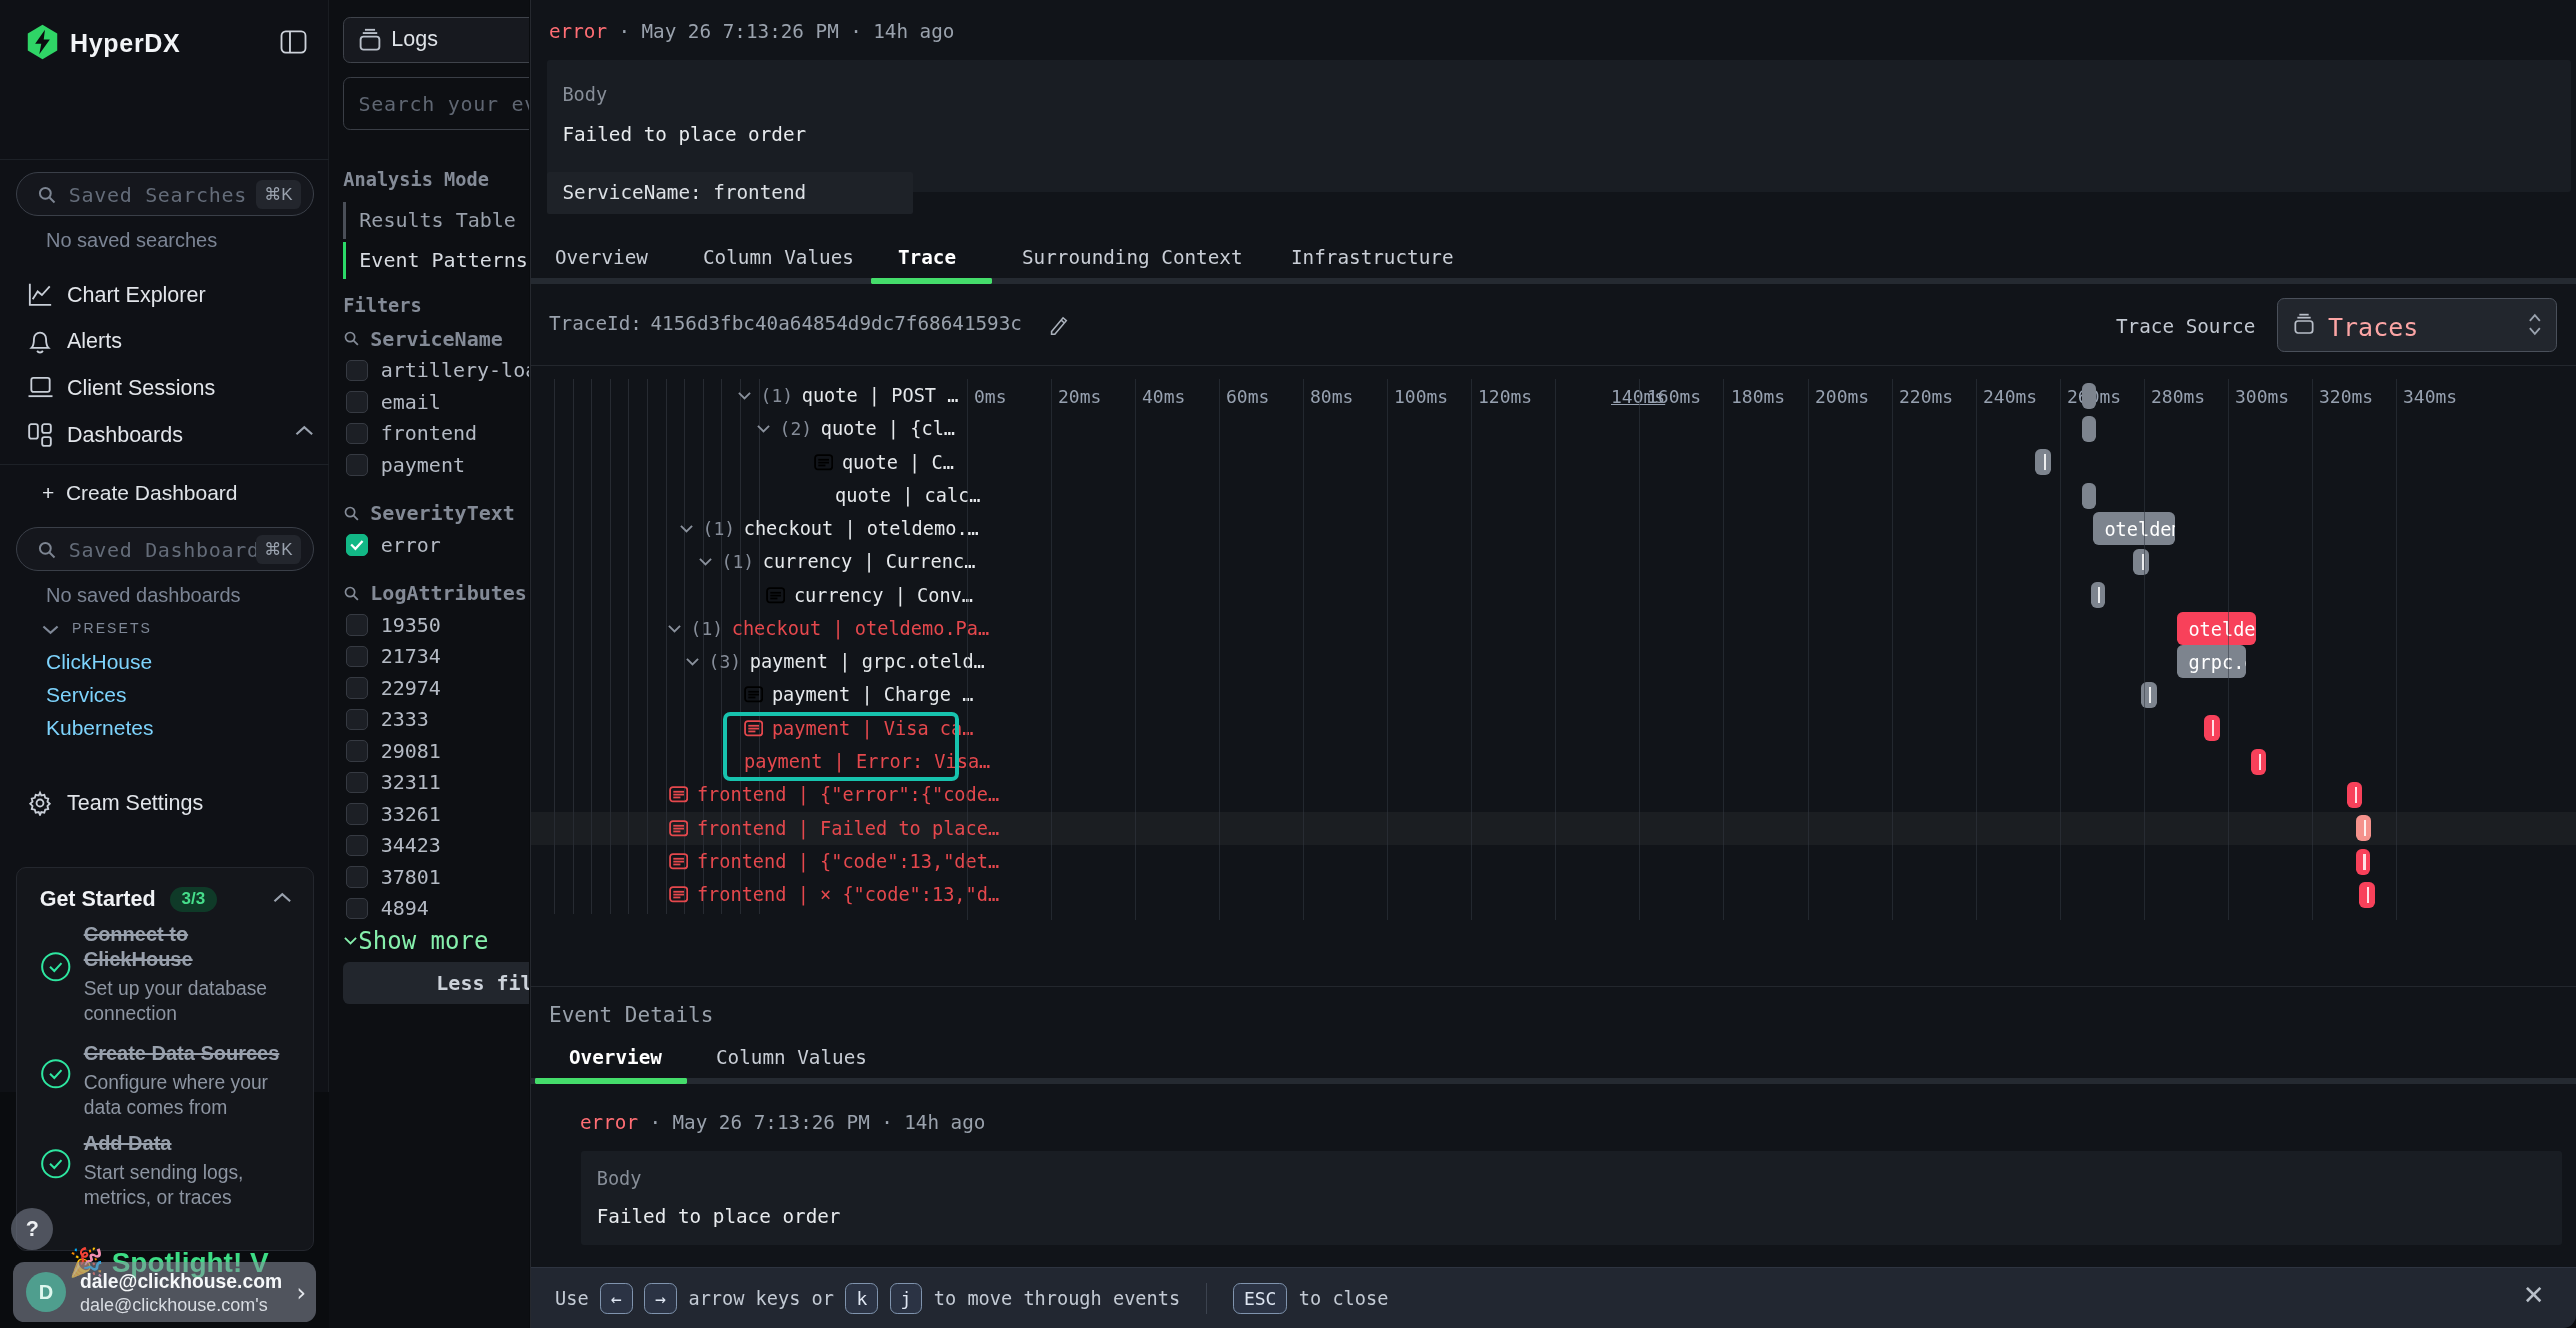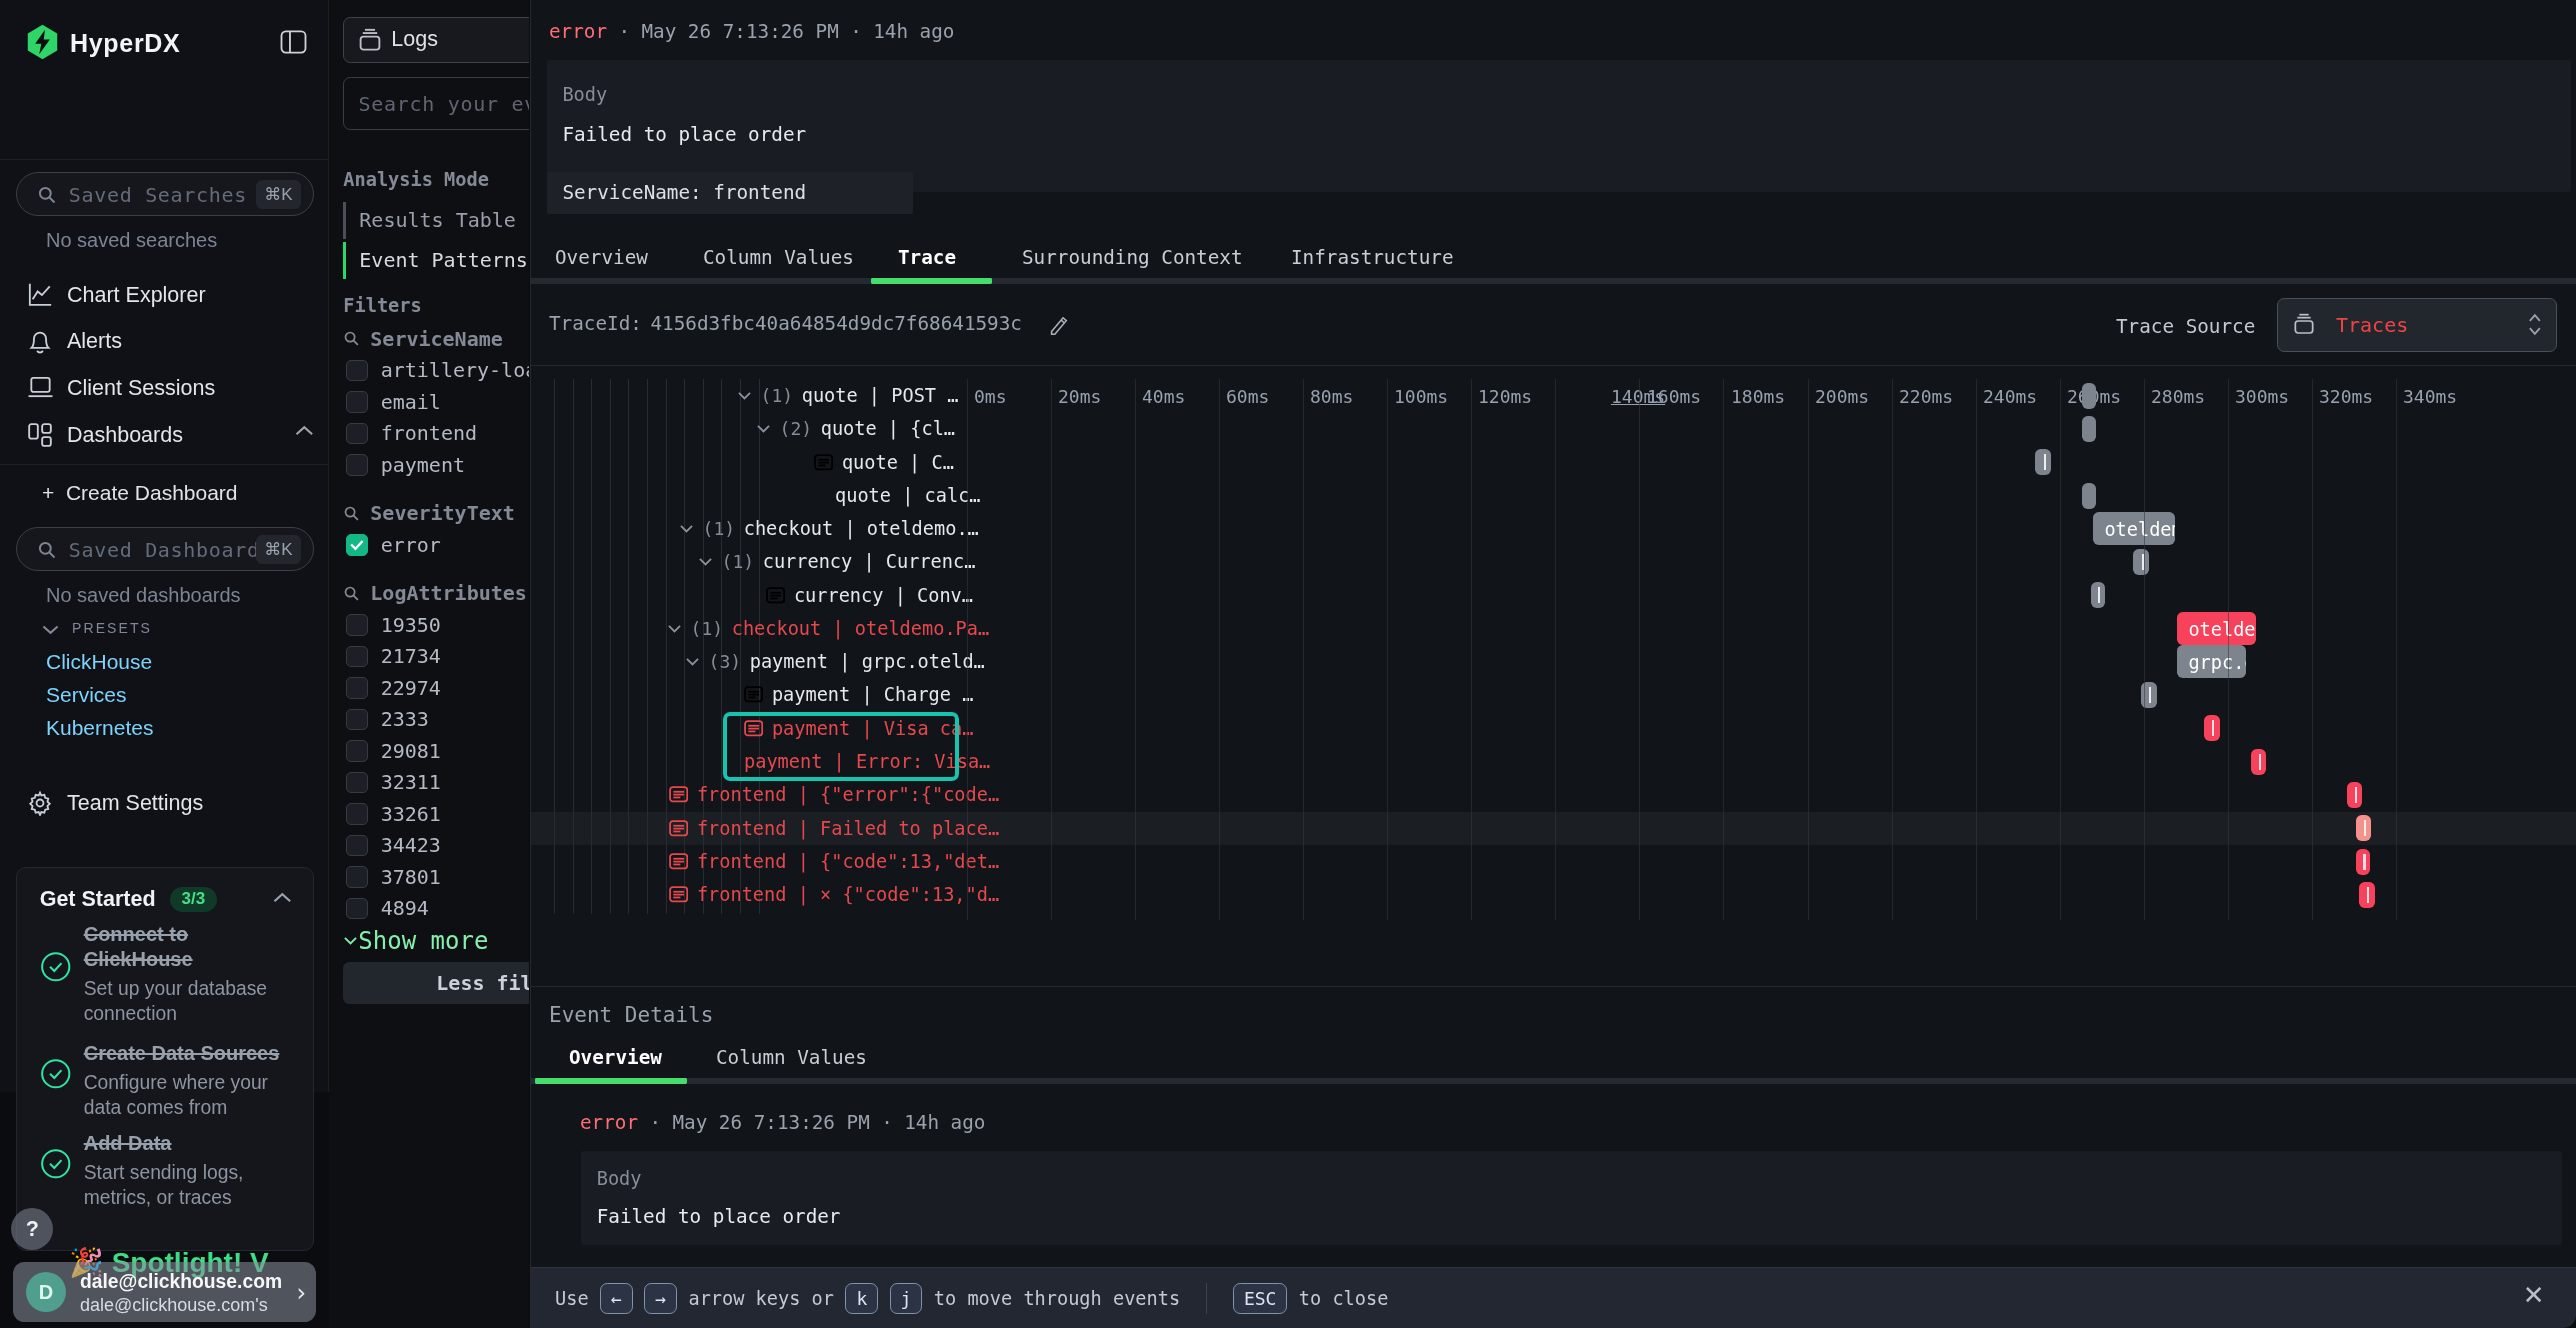--- a/index.html
+++ b/index.html
@@ -98,21 +98,21 @@
   .tab { position:absolute; top:246px; font-size:19.3px; color:#c9ced6; cursor:pointer; white-space:nowrap; }
   .tab.active { color:#ffffff; font-weight:bold; }
   .tab-strip { position:absolute; left:0; top:278px; width:2046px; height:5.7px; background:#252a31; }
   .tab-strip .green-seg { position:absolute; top:0; height:5.7px; background:#45dd6b; border-radius:1.4px; }
   .traceid-row { position:absolute; left:18px; top:312px; font-size:19.3px; color:#9aa2ad; display:flex; gap:8.6px; align-items:center; }
   .pencil { color:#aab1bb; margin-left:17px; cursor:pointer; }
   .tsrc-label { position:absolute; left:1585px; top:315px; font-size:19.3px; color:#c3c9d2; }
   .tsrc-dd { position:absolute; left:1746px; top:298px; width:280px; height:54px; background:#22262d;
              border:1.4px solid #4a505a; border-radius:7.2px; cursor:pointer; }
   .tsrc-dd .ic { position:absolute; left:14.3px; top:14.3px; color:#b9bfc9; }
-  .tsrc-dd .val { position:absolute; left:58px; top:14.3px; font-size:20px; color:#ef4444; }
+  .tsrc-dd .val { position:absolute; left:50px; top:14.3px; font-size:25px; color:#fca5a5; }
   .tsrc-dd .chevs { position:absolute; right:13px; top:11.4px; color:#9aa2ae; }
   .h-divider { position:absolute; left:0; width:2046px; height:0.7px; background:#23272d; }
 
   
   #waterfall { position:absolute; left:0; top:379px; width:2046px; height:541px; }
   .wf-guide { position:absolute; top:0; width:1.4px; height:535px; background:#272b32; }
   .wf-grid { position:absolute; top:0; width:1.4px; height:541px; background:#333842; opacity:.55; z-index:5; }
   .wf-ticklbl { position:absolute; top:7.2px; font-size:18px; color:#97a1b0; z-index:1; }
   .wf-hl { position:absolute; left:0; width:2046px; background:rgba(255,255,255,0.045); z-index:0; }
   .wf-row { position:absolute; display:flex; align-items:center; gap:8.6px; height:33px; z-index:2; white-space:nowrap; }

